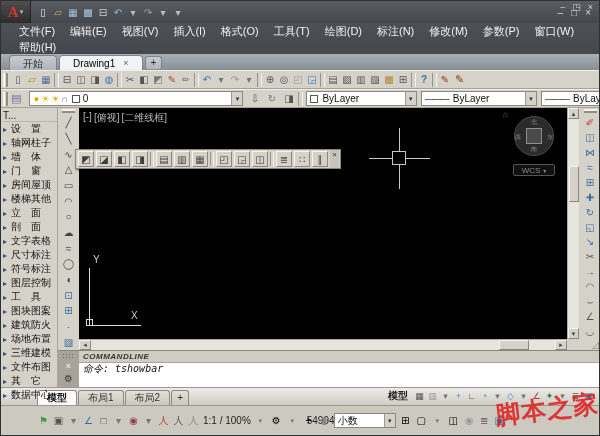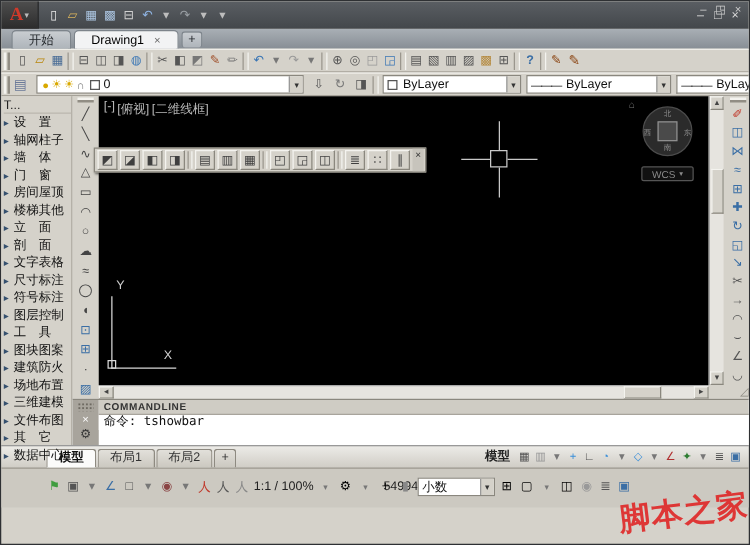--- a/index.html
+++ b/index.html
@@ -99,21 +99,21 @@
   .hscroll .track{flex:1;position:relative;}
   .hthumb{position:absolute;right:26px;top:0;width:30px;height:10px;background:#d5d2ca;border:1px solid;border-color:#f4f3ef #8a877e #8a877e #f4f3ef;}
   .corner{position:absolute;left:566px;top:231px;width:34px;height:11px;background:#d5d2ca;display:flex;justify-content:flex-end;align-items:center;padding-right:2px;color:#8a877e;font-size:9px;}
 
   
   .cmd{position:absolute;left:57px;top:242px;width:543px;height:37px;display:flex;background:#fff;border-top:1px solid #8a877e;}
   .cmdstrip{width:21px;background:#a8a49c;display:flex;flex-direction:column;align-items:center;gap:1px;padding-top:2px;}
   .cmddots{width:13px;height:7px;background-image:radial-gradient(#6e6a62 35%,transparent 36%);background-size:3px 3px;}
   .cmdx{color:#fff;font-size:9px;height:11px;line-height:11px;}
   .cmdtool{color:#3a3a3a;font-size:10px;}
-  .cmdbody{flex:1;display:flex;flex-direction:column;}
+  .cmdbody{flex:1;display:flex;flex-direction:column;font-style:italic;}
   .cmdtitle{height:12px;background:#cfccc4;border-bottom:1px solid #a8a49c;font-size:8px;font-weight:bold;color:#333;padding-left:4px;line-height:12px;letter-spacing:.5px;}
   .cmdhist{height:12px;background:#fff;font-family:"DejaVu Sans Mono","Liberation Mono",monospace;font-size:10px;color:#111;padding-left:4px;line-height:12px;}
   .cmdin{height:13px;background:#fff;display:flex;align-items:center;gap:3px;padding-left:3px;}
   .promptbox{width:15px;height:11px;background:#efefef;border:1px solid #b5b5b5;color:#444;font-size:7px;display:flex;align-items:center;justify-content:center;}
   .cmdin .caret{font-size:7px;color:#666;}
   .cmdph{color:#9a9a9a;font-size:10px;}
 
   
   .layoutrow{height:18px;background:linear-gradient(#ecebe7,#d0cdc6);border-top:1px solid #999;display:flex;align-items:flex-end;padding:0 4px 0 36px;}
   .ltab{height:15px;line-height:14px;padding:0 9px;font-size:10px;color:#333;background:linear-gradient(#e2e0da,#cbc8c0);border:1px solid #8e8a81;border-bottom:none;border-radius:3px 3px 0 0;margin-right:1px;}
@@ -157,24 +157,40 @@
         <span class="ic" style="color: rgb(189, 189, 189);">▾</span>
       </div>
     <div class="winctl">
       <span>–</span>
       <span>□</span>
       <span>×</span>
     </div>
   </div>
 
   <div class="menubar">
+    <div class="menurow1">
+        <span class="mi">文件(F)</span>
+        <span class="mi">编辑(E)</span>
+        <span class="mi">视图(V)</span>
+        <span class="mi">插入(I)</span>
+        <span class="mi">格式(O)</span>
+        <span class="mi">工具(T)</span>
+        <span class="mi">绘图(D)</span>
+        <span class="mi">标注(N)</span>
+        <span class="mi">修改(M)</span>
+        <span class="mi">参数(P)</span>
+        <span class="mi">窗口(W)</span>
+      </div>
     <div class="docctl">
       <span>–</span>
       <span>◳</span>
       <span>×</span>
+    </div>
+    <div class="menurow2">
+      <span class="mi">帮助(H)</span>
     </div>
   </div>
 
   <div class="filetabs">
     <div class="ftab">开始</div>
     <div class="ftab active">
       <span>Drawing1</span>
       <span class="x">×</span>
     </div>
     <div class="ftab add">+</div>

